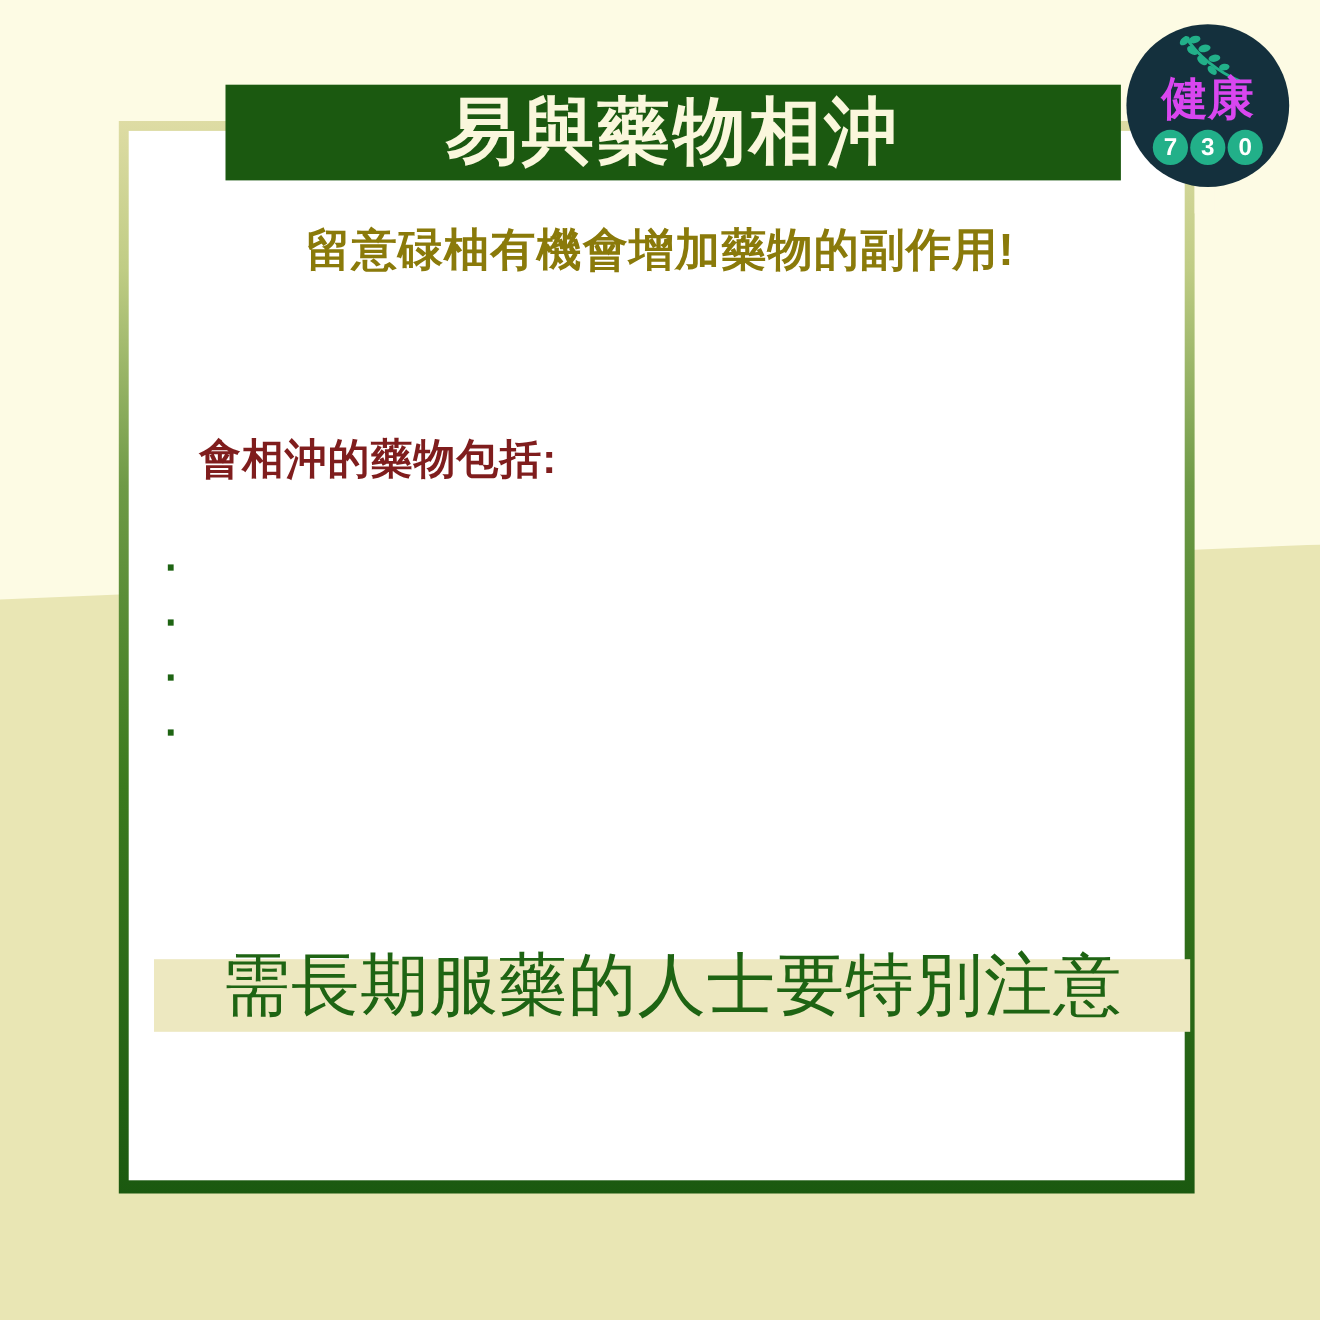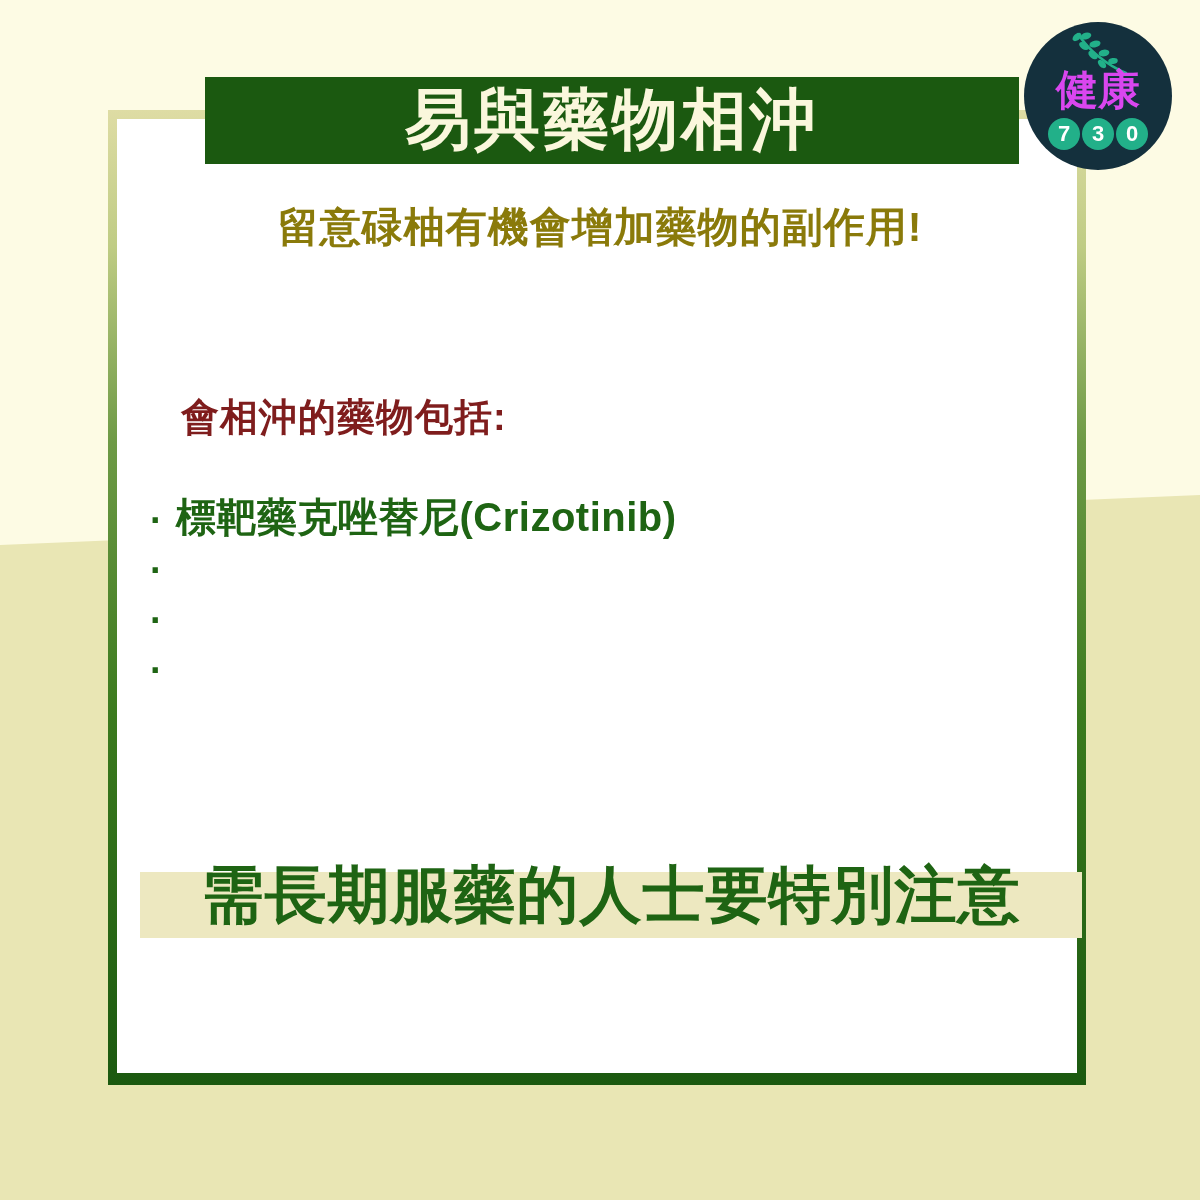--- a/index.html
+++ b/index.html
@@ -145,21 +145,21 @@
     position: absolute;
     left: 140px;
     top: 840px;
     width: 942px;
     height: 110px;
     display: flex;
     align-items: center;
     justify-content: center;
     color: #1E6413;
     font-size: 62px;
-    font-weight: bold;
+    font-weight: normal;
     letter-spacing: 1px;
     white-space: nowrap;
   }
 
   
   #logo-badge {
     position: absolute;
     left: 1024px;
     top: 22px;
     width: 148px;
@@ -241,21 +241,20 @@
     <div id="title-text">易與藥物相沖</div>
   </div>
 
   <div id="subtitle">留意碌柚有機會增加藥物的副作用!</div>
 
   <div id="intro-line">會相沖的藥物包括:</div>
 
   <ul id="drug-list">
     <li>
       <span class="bullet-dot">‧</span>
-      <span class="drug-label">標靶藥克唑替尼(Crizotinib)</span>
     </li>
     <li>
       <span class="bullet-dot">‧</span>
     </li>
     <li>
       <span class="bullet-dot">‧</span>
     </li>
     <li>
       <span class="bullet-dot">‧</span>
     </li>

